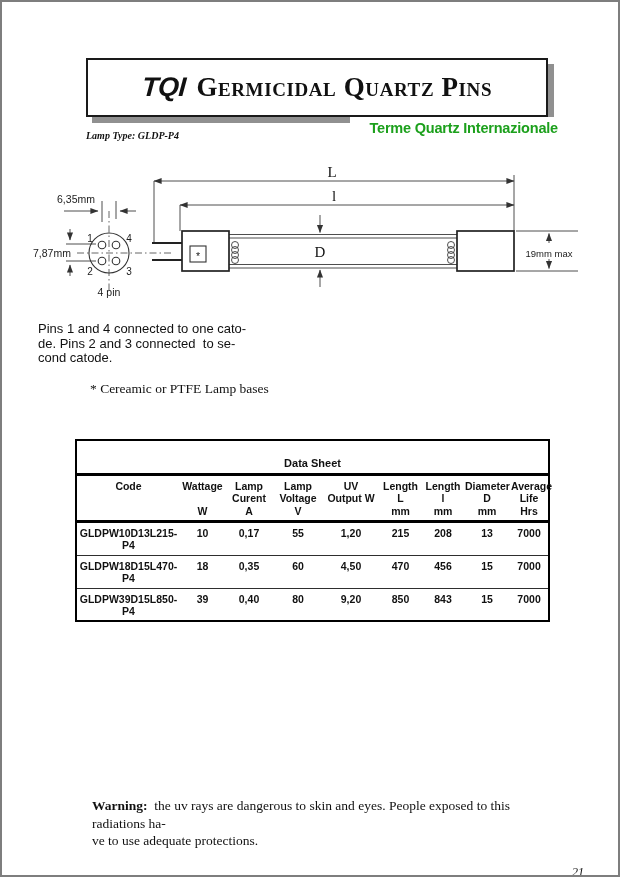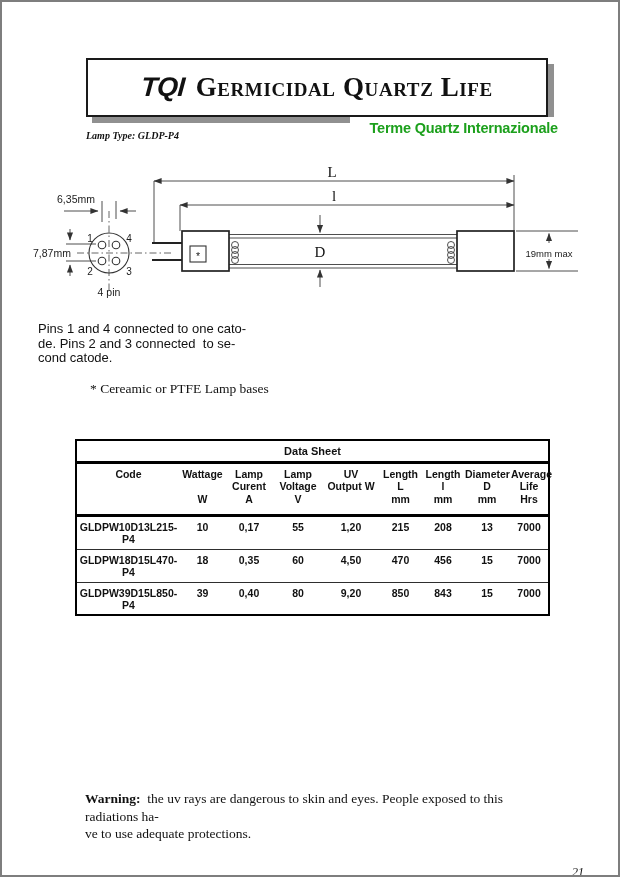--- a/index.html
+++ b/index.html
@@ -38,40 +38,40 @@
         font-size:13px;line-height:1.12;}
   .bases-note{position:absolute;left:88px;top:379px;
         font-family:"Liberation Serif",serif;font-size:13.5px;}
 
   
   .datasheet{position:absolute;left:73px;top:437px;width:473px;
         border-collapse:collapse;table-layout:fixed;border:2px solid #000;}
   .datasheet td,.datasheet th{white-space:pre-line;text-align:center;vertical-align:top;
         font-family:"Liberation Sans",sans-serif;font-weight:700;font-size:10.5px;
         line-height:1.18;color:#111;}
-  .datasheet tr.cap td{font-size:11px;padding:4px 0 3px;border-bottom:3px solid #000;}
-  .datasheet tr.hdr th{padding:4px 1px 9px;border-bottom:3px solid #000;text-align:center;}
+  .datasheet tr.cap td{font-size:11px;padding:16px 0 3px;border-bottom:3px solid #000;}
+  .datasheet tr.hdr th{padding:4px 1px 3px;border-bottom:3px solid #000;text-align:center;}
   .datasheet tbody td{padding:4px 1px 3px;border-bottom:1px solid #2e2e2e;}
   .datasheet tbody tr:last-child td{border-bottom:0;}
 
   
-  .warning{position:absolute;left:78px;top:783px;width:474px;margin:5px;
+  .warning{position:absolute;left:78px;top:783px;width:474px;margin:12px;
         font-family:"Liberation Serif",serif;font-size:13.5px;line-height:1.3;}
   .warning span{white-space:pre-line;}
   .page-number{position:absolute;left:570px;top:863px;
         font-family:"Liberation Serif",serif;font-size:12px;font-style:italic;}
 </style>
 </head>
 <body>
 
 <div class="page">
 
   <div class="title-box">
     <span class="brand">TQI</span>
-    <span class="banner-title">Germicidal Quartz Life</span>
+    <span class="banner-title">Germicidal Quartz Pins</span>
   </div>
   <div class="tagline">Terme Quartz Internazionale</div>
   <div class="lamp-type">Lamp Type: GLDP-P4</div>
 
   <svg class="diagram" width="560" height="152" viewBox="0 0 560 152">
     <defs>
       <marker id="arw" viewBox="0 0 10 10" refX="9.5" refY="5" markerWidth="10" markerHeight="8" orient="auto-start-reverse" markerUnits="userSpaceOnUse">
         <path d="M0,1.2 L10,5 L0,8.8 z" fill="#333"></path>
       </marker>
     </defs>

